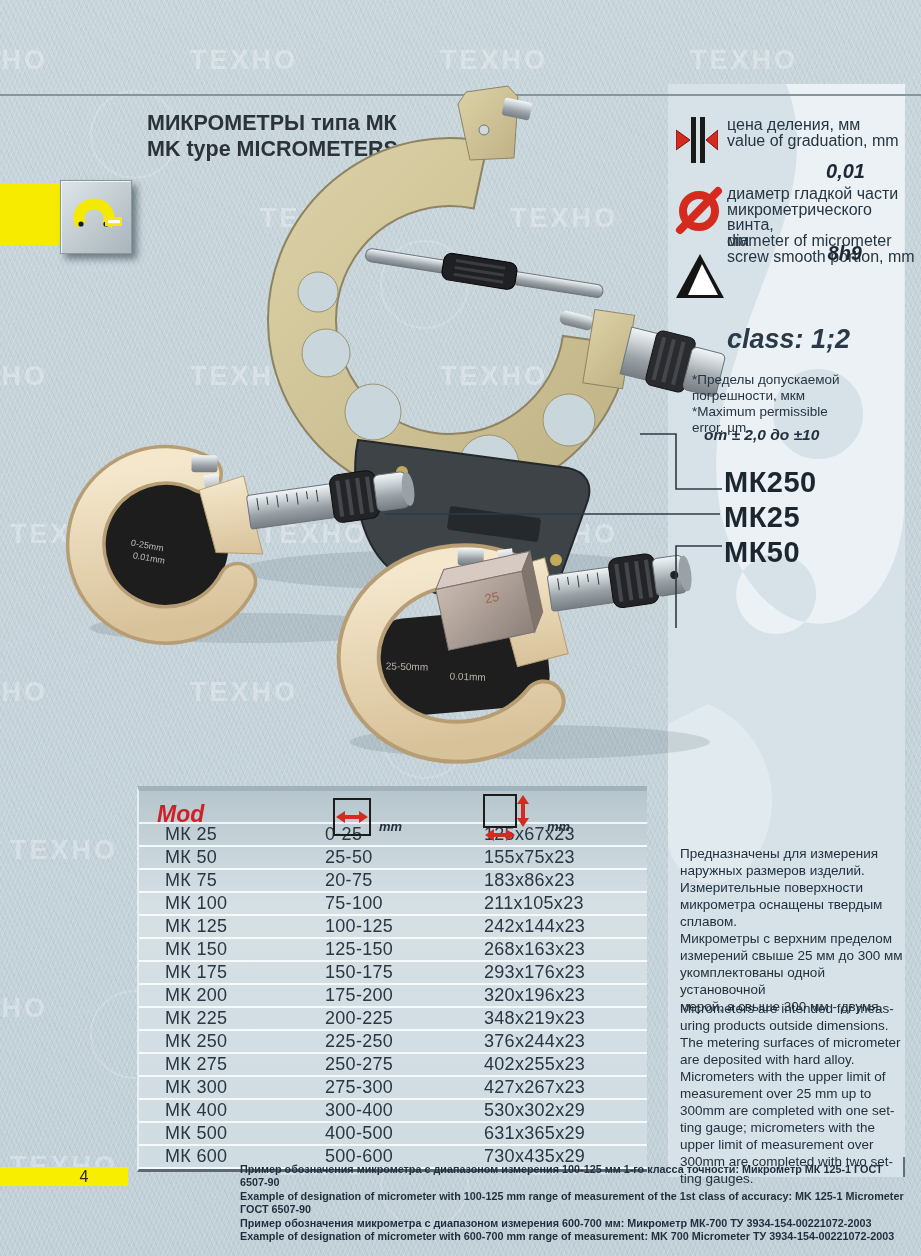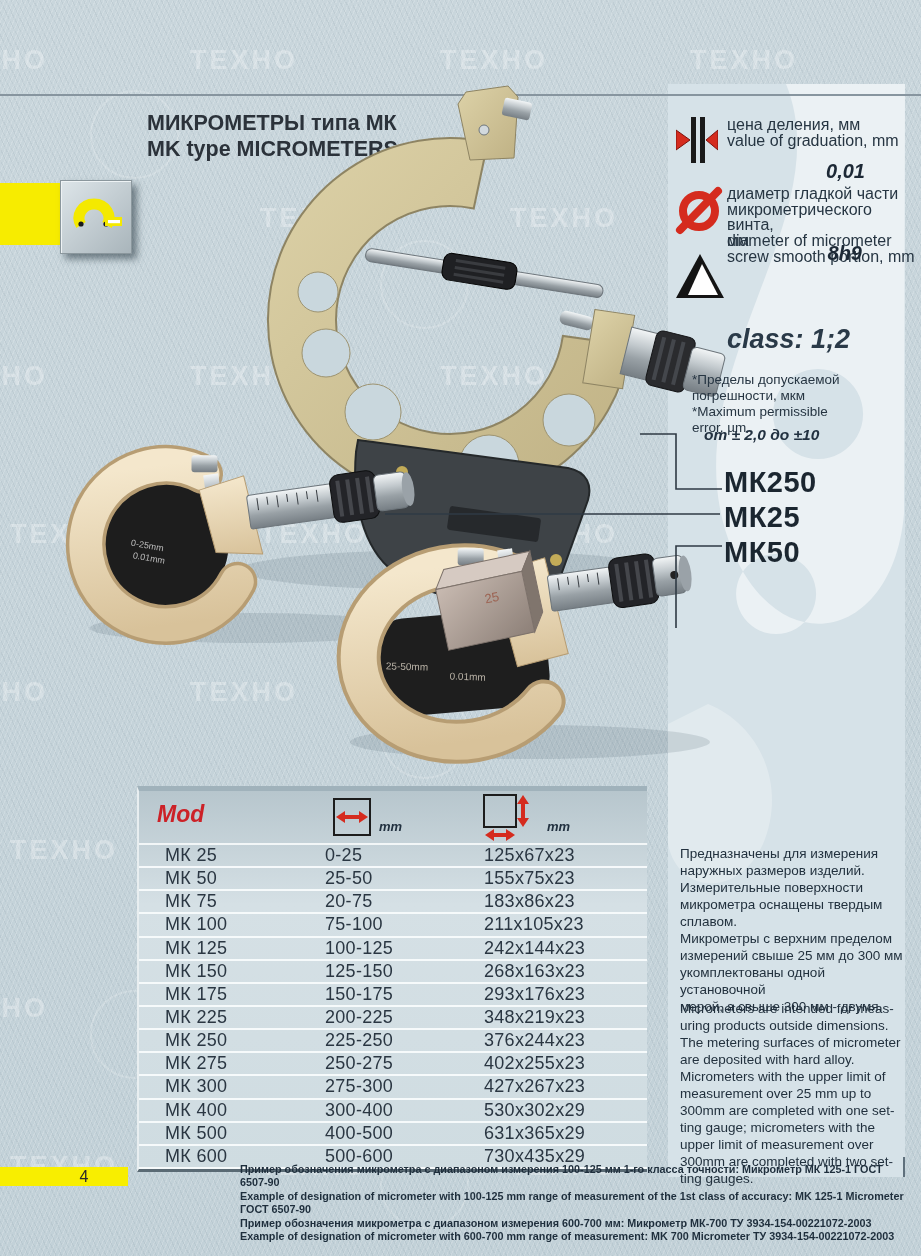--- a/index.html
+++ b/index.html
@@ -343,20 +343,25 @@
           <span>МК 150</span>
           <span>125-150</span>
           <span>268x163x23</span>
         </div>
         <div class="trow">
           <span>МК 175</span>
           <span>150-175</span>
           <span>293x176x23</span>
         </div>
         <div class="trow">
+          <span>МК 200</span>
+          <span>175-200</span>
+          <span>320x196x23</span>
+        </div>
+        <div class="trow">
           <span>МК 225</span>
           <span>200-225</span>
           <span>348x219x23</span>
         </div>
         <div class="trow">
           <span>МК 250</span>
           <span>225-250</span>
           <span>376x244x23</span>
         </div>
         <div class="trow">

